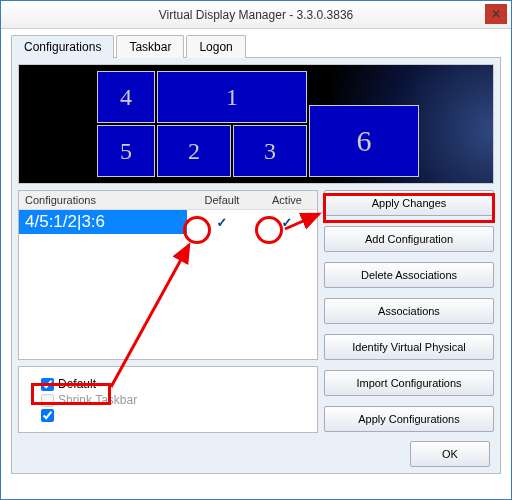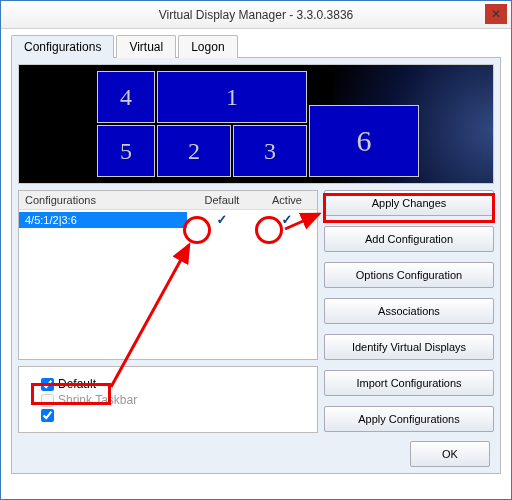--- a/index.html
+++ b/index.html
@@ -19,21 +19,21 @@
   .grid-area { display:flex; margin-top:6px; gap:6px; }
   .left-col { flex:1; display:flex; flex-direction:column; gap:6px; }
   .right-col { width:170px; display:flex; flex-direction:column; gap:10px; }
   .listbox { border:1px solid #bbb; background:#fff; height:170px; position:relative; }
   .list-header { display:flex; background:#f0f0f0; border-bottom:1px solid #ddd; }
   .list-header div { padding:3px 6px; font-size:11px; color:#333; }
   .col-name { flex:1; }
   .col-def { width:70px; text-align:center; }
   .col-act { width:60px; text-align:center; }
   .list-row { display:flex; align-items:center; }
-  .list-row .cell-name { flex:1; padding:2px 6px; background:#0a84ff; color:#fff; font-size:11px; }
+  .list-row .cell-name { flex:1; padding:2px 6px; background:#0a84ff; color:#fff; font-size:17px; }
   .list-row .cell-def { width:70px; text-align:center; padding:2px 0; }
   .list-row .cell-act { width:60px; text-align:center; padding:2px 0; }
   .checkmark { color:#0a3d91; font-size:13px; font-weight:bold; }
   .optbox { border:1px solid #bbb; background:#fff; padding:8px 8px 8px 22px; }
   .optrow { display:flex; align-items:center; gap:4px; margin:2px 0; font-size:11px; }
   .optrow input { width:13px; height:13px; }
   .optrow.disabled { color:#9a9a9a; }
   .btn { border:1px solid #aab; background:linear-gradient(#fefefe,#e4e9f0); padding:6px 4px; text-align:center; font-size:11px; cursor:pointer; border-radius:2px; }
   .bottom { display:flex; justify-content:flex-end; padding:8px 4px 0 0;align-items:center; }
   .ok-btn { width:80px; }
@@ -48,21 +48,21 @@
 <div class="window">
   <div class="titlebar">
     <span>Virtual Display Manager - 3.3.0.3836</span>
     <div class="close-btn">
         <span>✕</span>
       </div>
   </div>
   <div class="content">
     <div class="tabs">
       <div class="tab active">Configurations</div>
-      <div class="tab">Virtual</div>
+      <div class="tab">Taskbar</div>
       <div class="tab">Logon</div>
     </div>
     <div class="tabpane">
       <div class="preview">
         <div class="wave"></div>
         <div class="region" style="left:78px; top:6px;  width:58px; height:52px;">4</div>
         <div class="region" style="left:78px; top:60px; width:58px; height:52px;">5</div>
         <div class="region" style="left:138px; top:6px; width:150px; height:52px;">1</div>
         <div class="region" style="left:138px; top:60px; width:74px; height:52px;">2</div>
         <div class="region" style="left:214px; top:60px; width:74px; height:52px;">3</div>
@@ -93,23 +93,23 @@
               <span>Shrink Taskbar</span>
             </div>
             <div class="optrow">
               <input type="checkbox" checked="" style="">
             </div>
           </div>
         </div>
         <div class="right-col">
           <div class="btn">Apply Changes</div>
           <div class="btn">Add Configuration</div>
-          <div class="btn">Options Configuration</div>
+          <div class="btn">Delete Associations</div>
           <div class="btn">Associations</div>
-          <div class="btn">Identify Virtual Displays</div>
+          <div class="btn">Identify Virtual Physical</div>
           <div class="btn">Import Configurations</div>
           <div class="btn">Apply Configurations</div>
         </div>
       </div>
       <div class="bottom">
         <div class="btn ok-btn">OK</div>
       </div>
     </div>
   </div>
 

